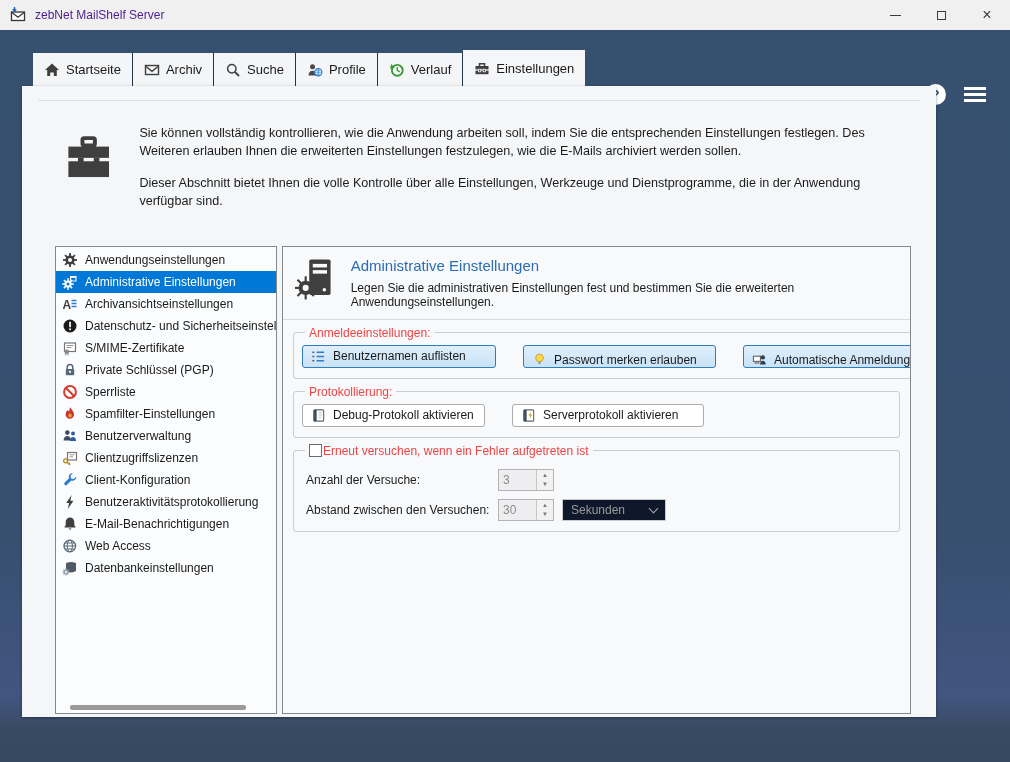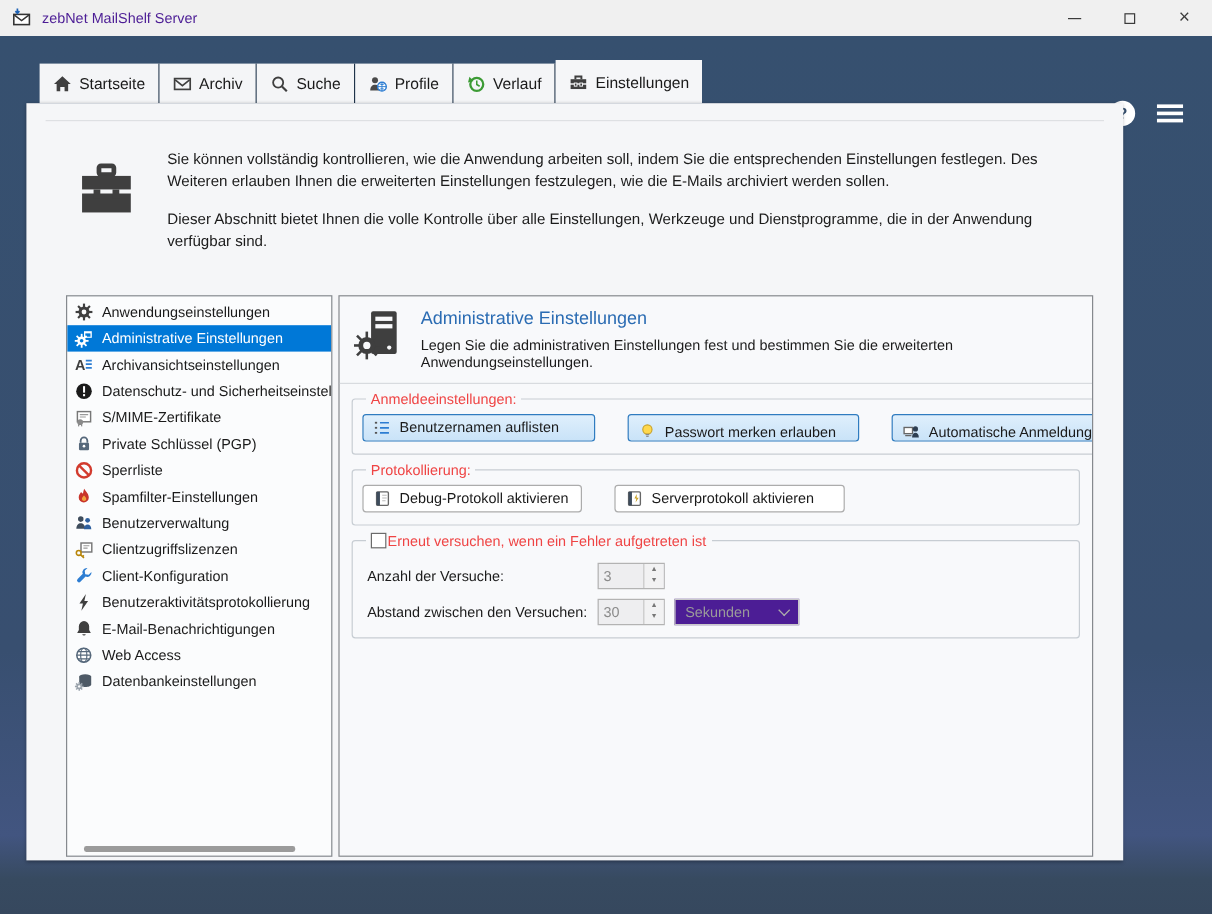--- a/index.html
+++ b/index.html
@@ -61,21 +61,21 @@
   .w194 { width:194px; } .w193 { width:193px;align-items:flex-end; } .w183 { width:183px; } .w192 { width:192px; }
 
   .legend-check { display:flex; align-items:center; gap:1px; }
   .checkbox { width:13px; height:13px; background:#FFFFFF; border:1px solid #6B6B6B; }
   .form-row { display:flex; align-items:center; margin:8px 0 0 4px; font-size:12px; color:#1B1B1B; }
   .form-label { width:192px; }
   .spinner { width:56px; height:22px; display:flex; border:1px solid #B3B3B3; background:#EEEEF0; }
   .spin-val { flex:1; padding:3px 0 0 4px; color:#8B8B8B; font-size:12px; }
   .spin-btns { width:17px; border-left:1px solid #C6C6C6; background:#F2F2F3; display:flex; flex-direction:column;
                align-items:center; justify-content:space-evenly; font-size:6px; color:#777; line-height:1; }
-  .dselect { margin-left:8px; width:104px; height:22px; border:1px solid #C9C9C9; background:#4c1d95; color:#9A9A9A;
+  .dselect { margin-left:8px; width:104px; height:22px; border:1px solid #C9C9C9; background:#0f172a; color:#9A9A9A;
              font-size:12px; display:flex; align-items:center; padding:0 8px; }
   .chev { width:7px; height:7px; border-right:1.5px solid #ABABAB; border-bottom:1.5px solid #ABABAB;
           transform:rotate(45deg); margin-left:auto; margin-bottom:3px; }
 </style>
 </head>
 <body>
 
 <div class="screen">
 
   <div class="titlebar">

